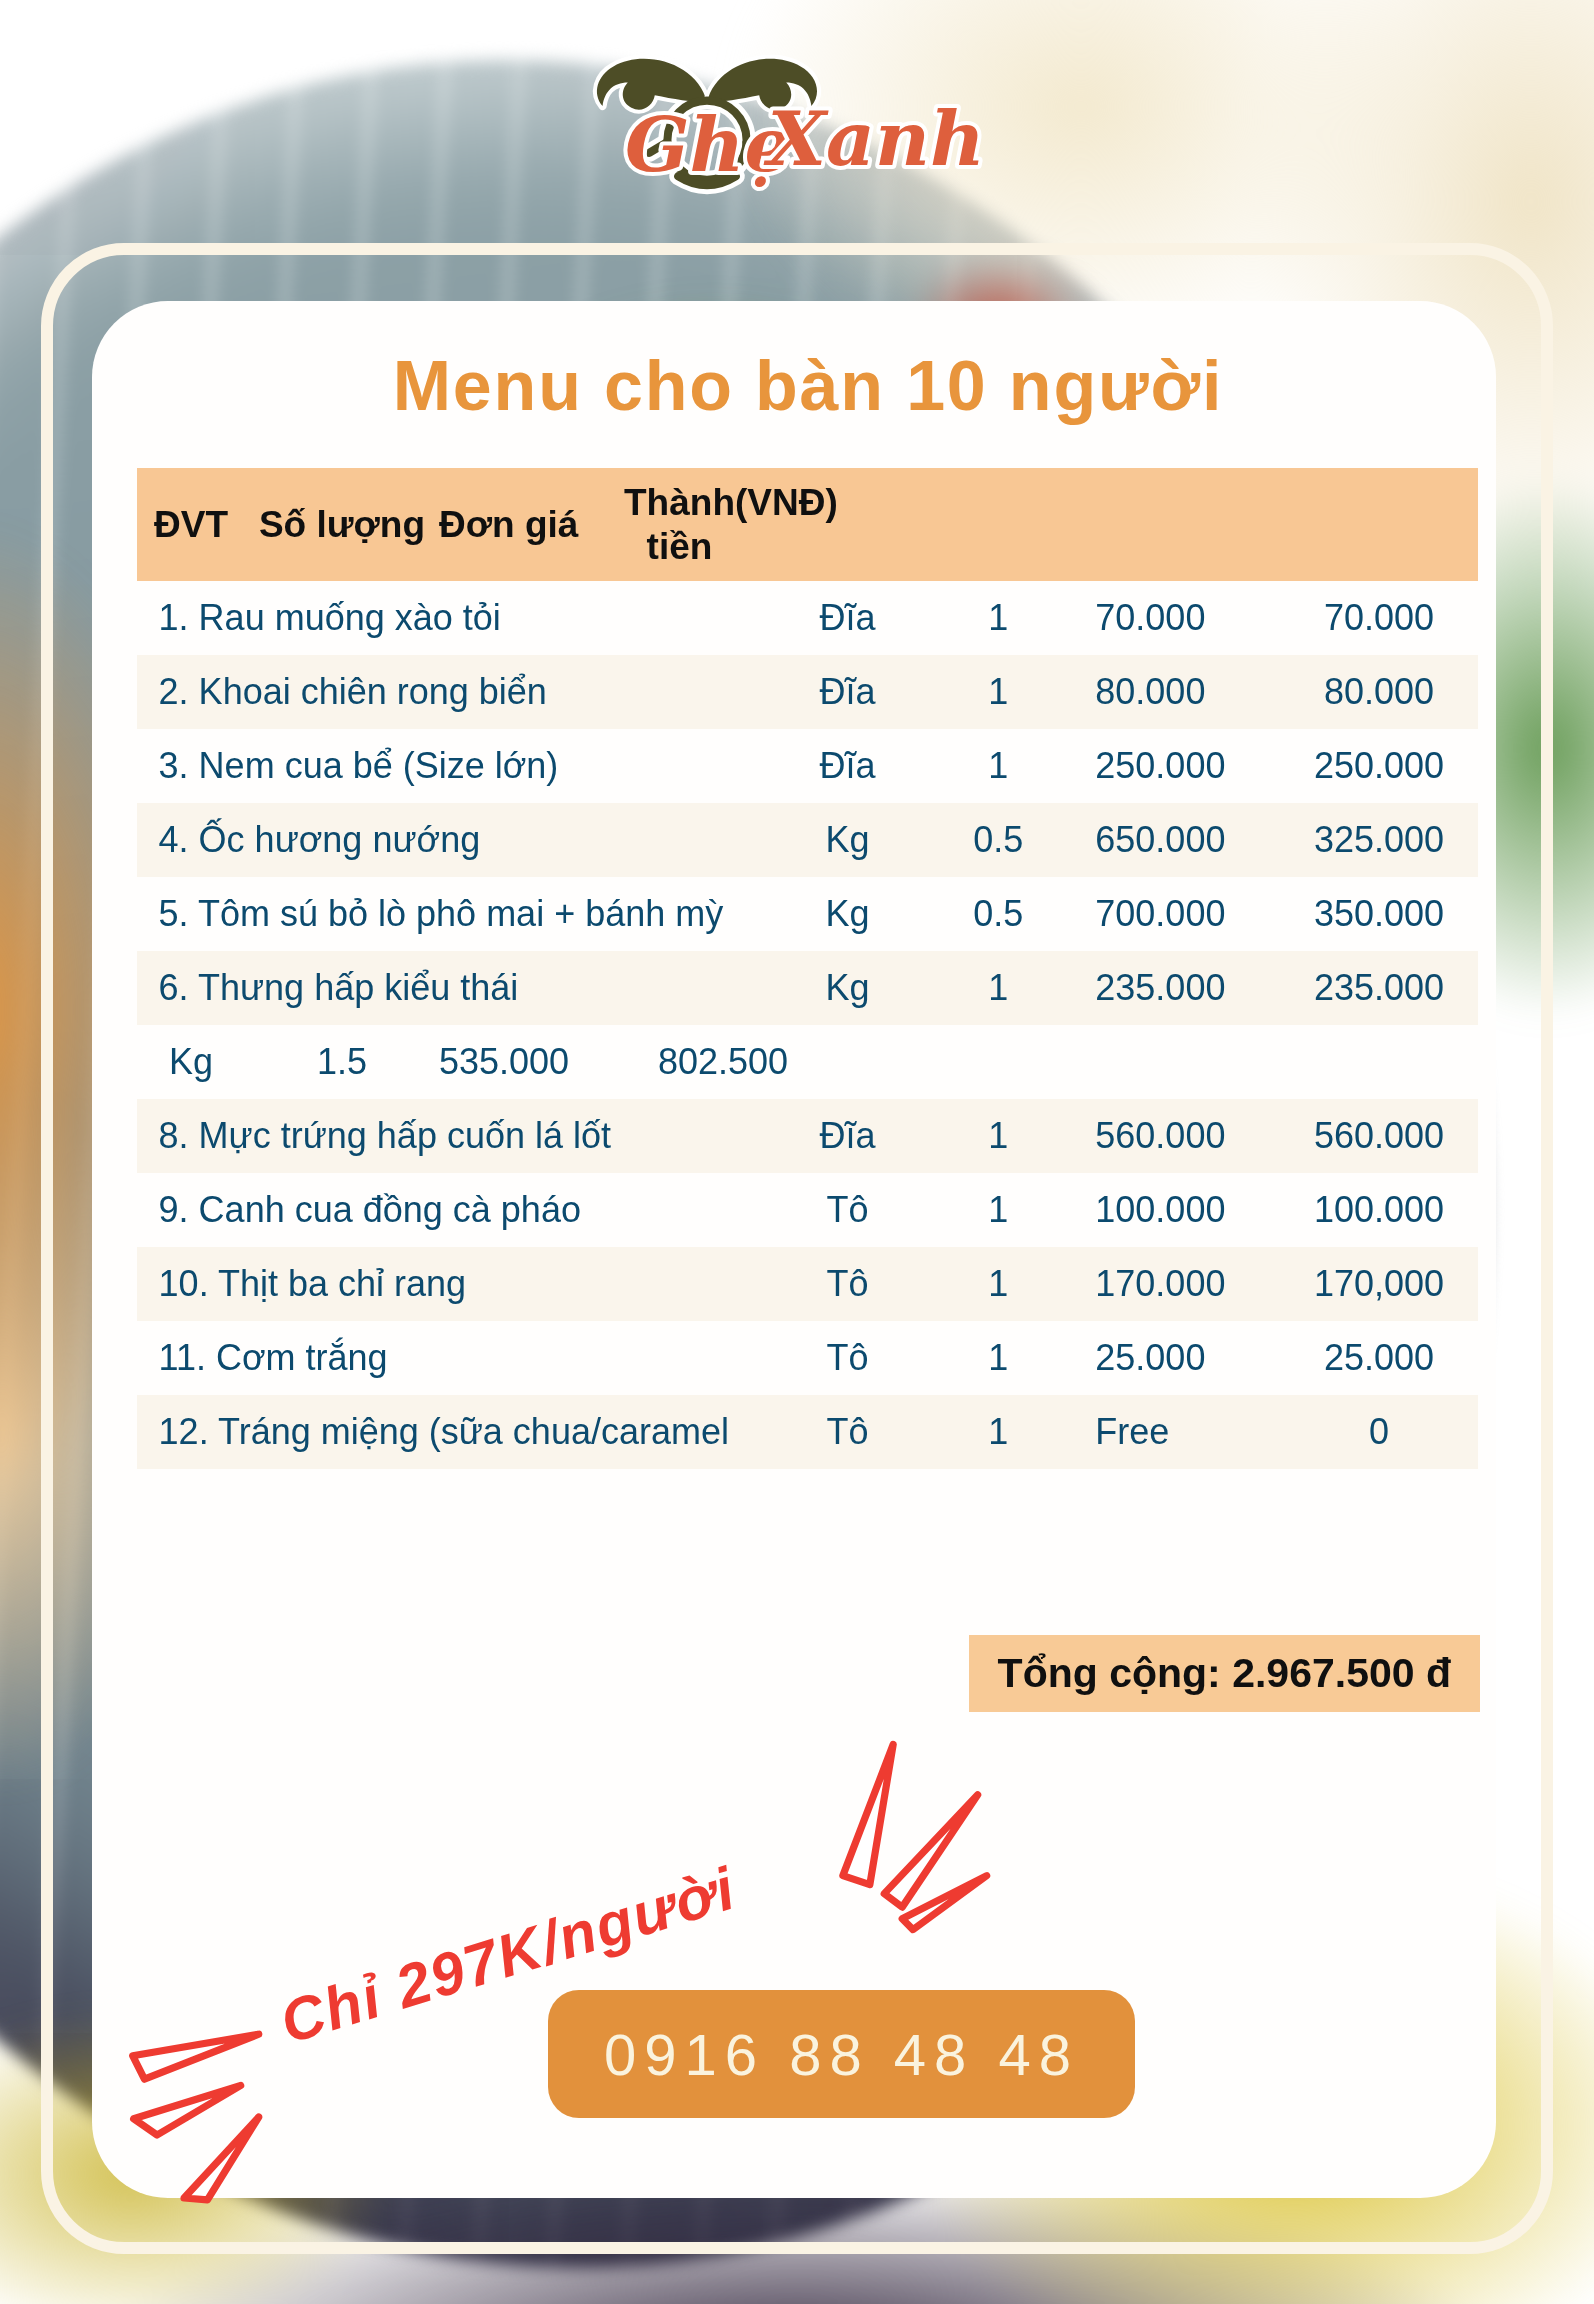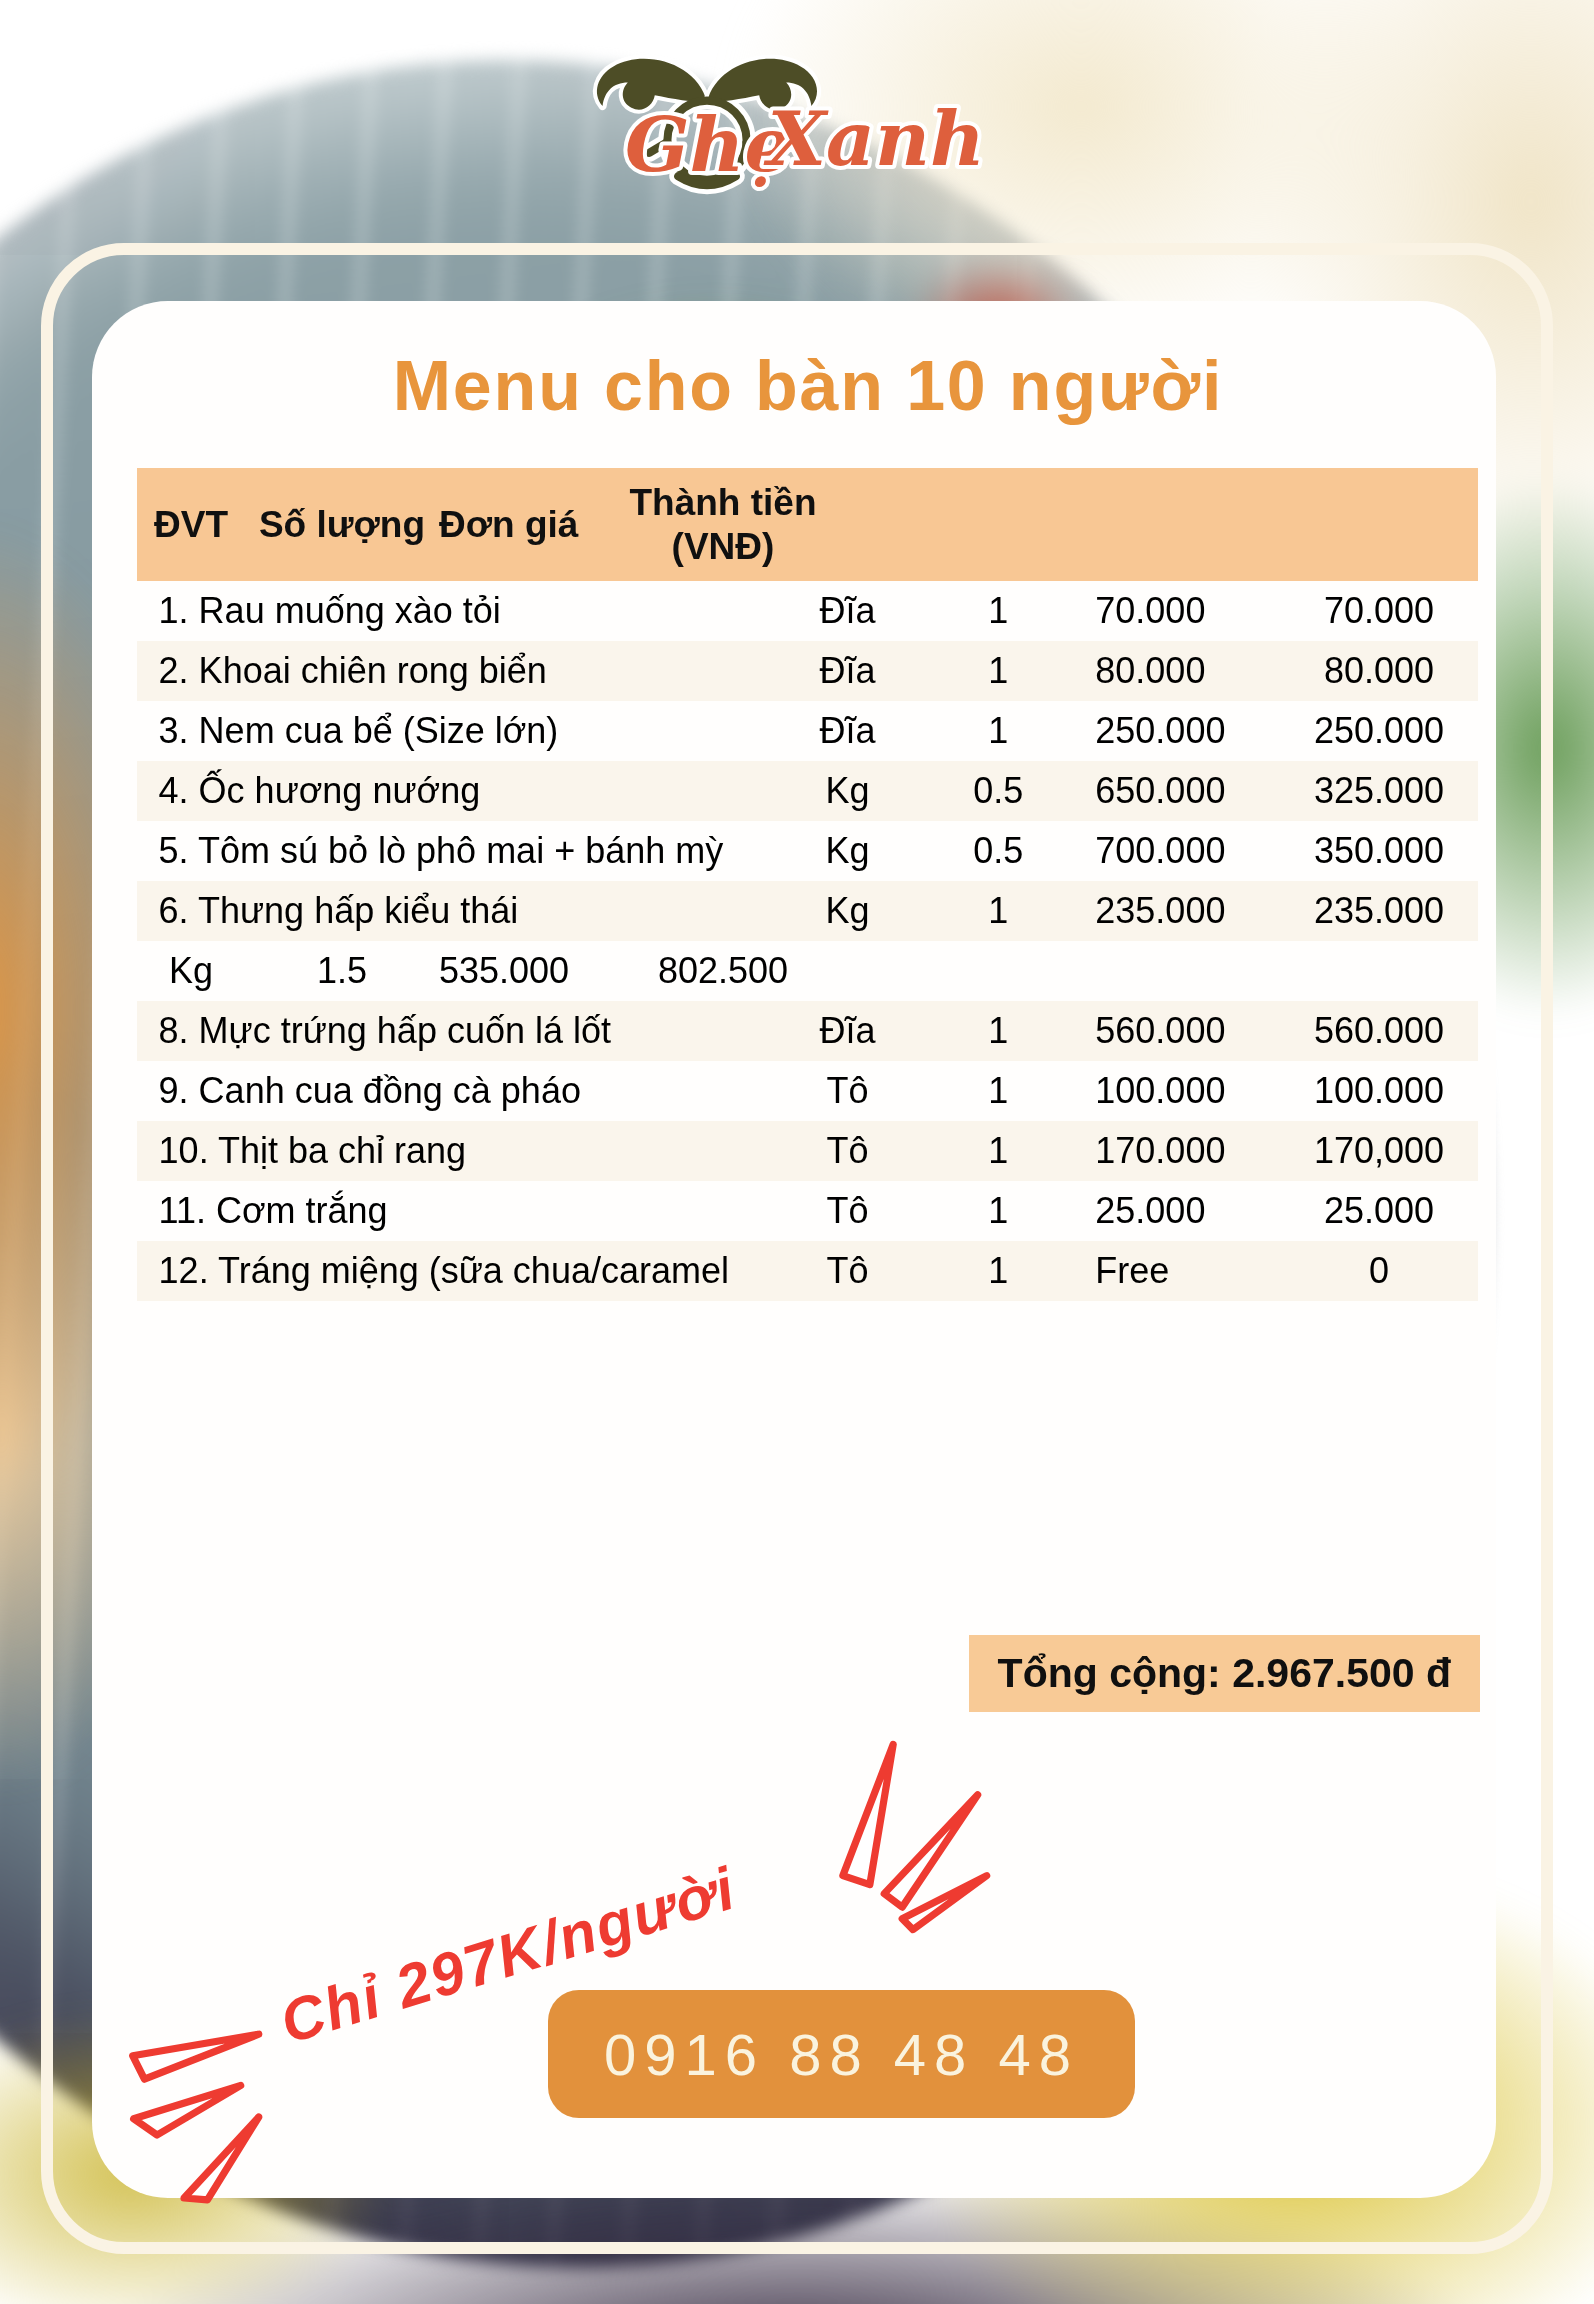--- a/index.html
+++ b/index.html
@@ -66,22 +66,22 @@
   .thead{
     display:flex;align-items:center;height:113px;background:var(--header-bg);
     font-weight:700;font-size:37px;color:#101010;
   }
   .c-item{width:657px;text-align:left;padding-left:21.6px}
   .c-unit{width:108px;text-align:center}
   .c-qty{width:194px;text-align:center}
   .c-price{width:185px;}
   .c-total{width:198px;text-align:center}
   .thead .c-item{padding-left:164px}
-  .h-total{display:flex;flex-direction:column;line-height:1.18}
-  .tr{display:flex;align-items:center;height:60px;color:#000000}
+  .h-total{display:flex;flex-direction:row;line-height:1.18}
+  .tr{display:flex;align-items:center;height:74px;color:#0c4a6e}
   .tr.alt{background:var(--row-alt)}
   
   .total{
     position:absolute;top:1334px;right:16px;height:77px;background:var(--total-bg);
     display:flex;align-items:center;padding:0 29px;font-size:41px;font-weight:700;color:#101010;
   }
   
   .stamp{
     position:absolute;left:101px;top:1620px;width:630px;text-align:center;
     transform:rotate(-17deg);color:var(--red);

